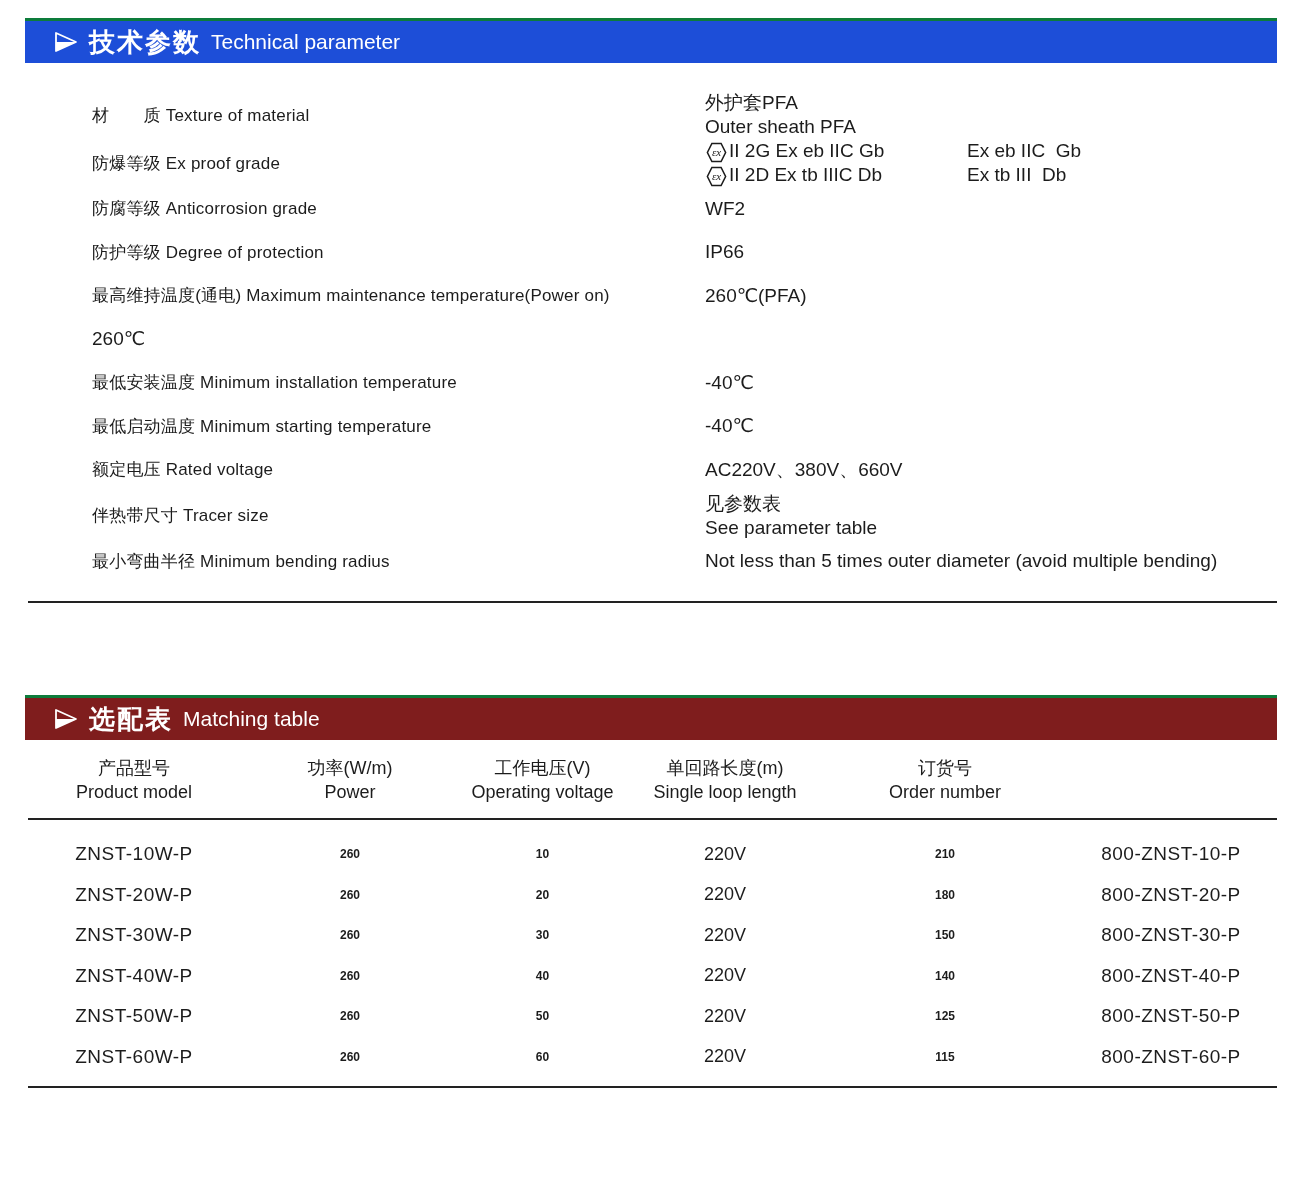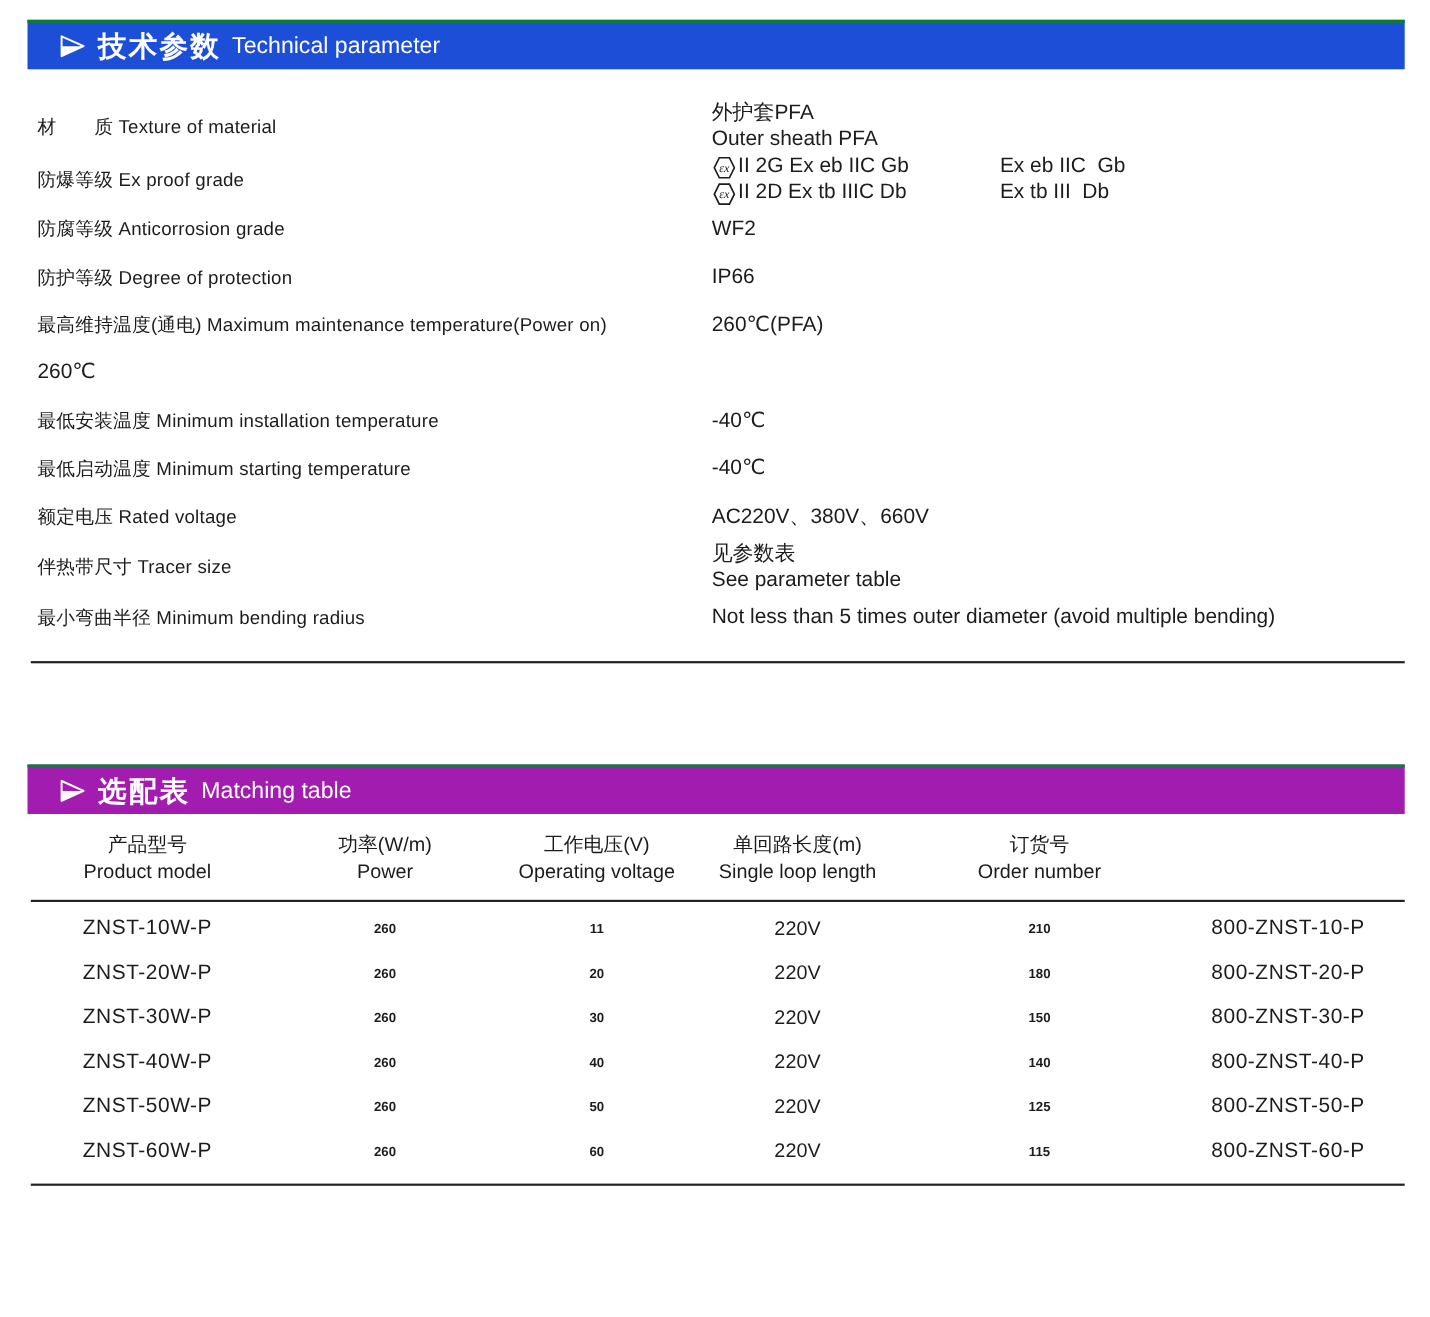--- a/index.html
+++ b/index.html
@@ -23,21 +23,21 @@
   .bar1{margin-top:18px;}
   .bar2{margin-top:92px;}
   .arrow-icon{display:inline-flex;margin-right:10px;}
   .bar-title-zh{color:#fff;font-size:26px;font-weight:600;letter-spacing:2px;}
   .bar-title-en{color:#fff;font-size:21px;margin-left:10px;}
   
   .param-list{margin-top:28px;}
   .param-row{
     display:grid;
     grid-template-columns:613px 1fr;
-    padding-left:34px;
+    padding-left:92px;
     align-items:center;
     min-height:43.5px;
   }
   .param-label{font-size:17px;white-space:pre;letter-spacing:0.2px;}
   .param-value{font-size:19px;line-height:24px;white-space:pre;}
   .value-line{display:flex;align-items:center;}
   .ex-icon{display:inline-flex;margin-right:1px;position:relative;top:1px;text-align:right;}
   .ex-left{width:262px;display:inline-flex;align-items:center;}
   .divider{
     height:2px;background:#222;
@@ -48,21 +48,21 @@
   .match-header{
     display:grid;
     grid-template-columns:212px 220px 165px 200px 240px 1fr;
     padding-top:16px;
     padding-bottom:14px;
   }
   .mh-cell{text-align:center;font-size:18px;line-height:24px;}
   .mh-zh{font-size:18px;}
   .mh-en{font-size:18px;}
   .match-hline{height:2px;background:#222;}
-  .match-body{padding-top:4px;}
+  .match-body{padding-top:14px;}
   .match-row{
     display:grid;
     grid-template-columns:212px 220px 165px 200px 240px 1fr;
     align-items:center;
     height:40.5px;
   }
   .mc{text-align:center;}
   .mc-model{font-size:19px;letter-spacing:0.5px;}
   .mc-temp,.mc-power,.mc-loop{font-size:12px;font-weight:bold;}
   .mc-volt{font-size:18px;}
@@ -140,21 +140,21 @@
         <div class="param-value"><div class="value-line"><span>见参数表</span></div><div class="value-line"><span>See parameter table</span></div></div>
       </div>
       <div class="param-row">
         <div class="param-label">最小弯曲半径 Minimum bending radius</div>
         <div class="param-value"><div class="value-line"><span>Not less than 5 times outer diameter (avoid multiple bending)</span></div></div>
       </div>
     </div>
 
   <div class="divider"></div>
 
-  <div class="section-bar bar2" style="background: #a21caf; border-top-color: rgb(13, 124, 59);">
+  <div class="section-bar bar2" style="background: #7f1d1d; border-top-color: rgb(13, 124, 59);">
     <span class="arrow-icon">
       <svg width="26" height="26" viewBox="0 0 26 26">
         <polygon points="3,4 23,13 3,22" fill="none" stroke="#ffffff" stroke-width="1.8" stroke-linejoin="round"></polygon>
         <polygon points="3,13 23,13 3,22" fill="#ffffff"></polygon>
       </svg>
     </span>
     <span class="bar-title-zh">选配表</span>
     <span class="bar-title-en">Matching table</span>
   </div>
 
@@ -179,21 +179,21 @@
         <div class="mh-cell">
           <div class="mh-zh">订货号</div>
           <div class="mh-en">Order number</div>
         </div>
       </div>
     <div class="match-hline"></div>
     <div class="match-body" id="match-body">
         <div class="match-row">
           <div class="mc mc-model">ZNST-10W-P</div>
           <div class="mc mc-temp">260</div>
-          <div class="mc mc-power">11</div>
+          <div class="mc mc-power">10</div>
           <div class="mc mc-volt">220V</div>
           <div class="mc mc-loop">210</div>
           <div class="mc mc-order">800-ZNST-10-P</div>
         </div>
         <div class="match-row">
           <div class="mc mc-model">ZNST-20W-P</div>
           <div class="mc mc-temp">260</div>
           <div class="mc mc-power">20</div>
           <div class="mc mc-volt">220V</div>
           <div class="mc mc-loop">180</div>

